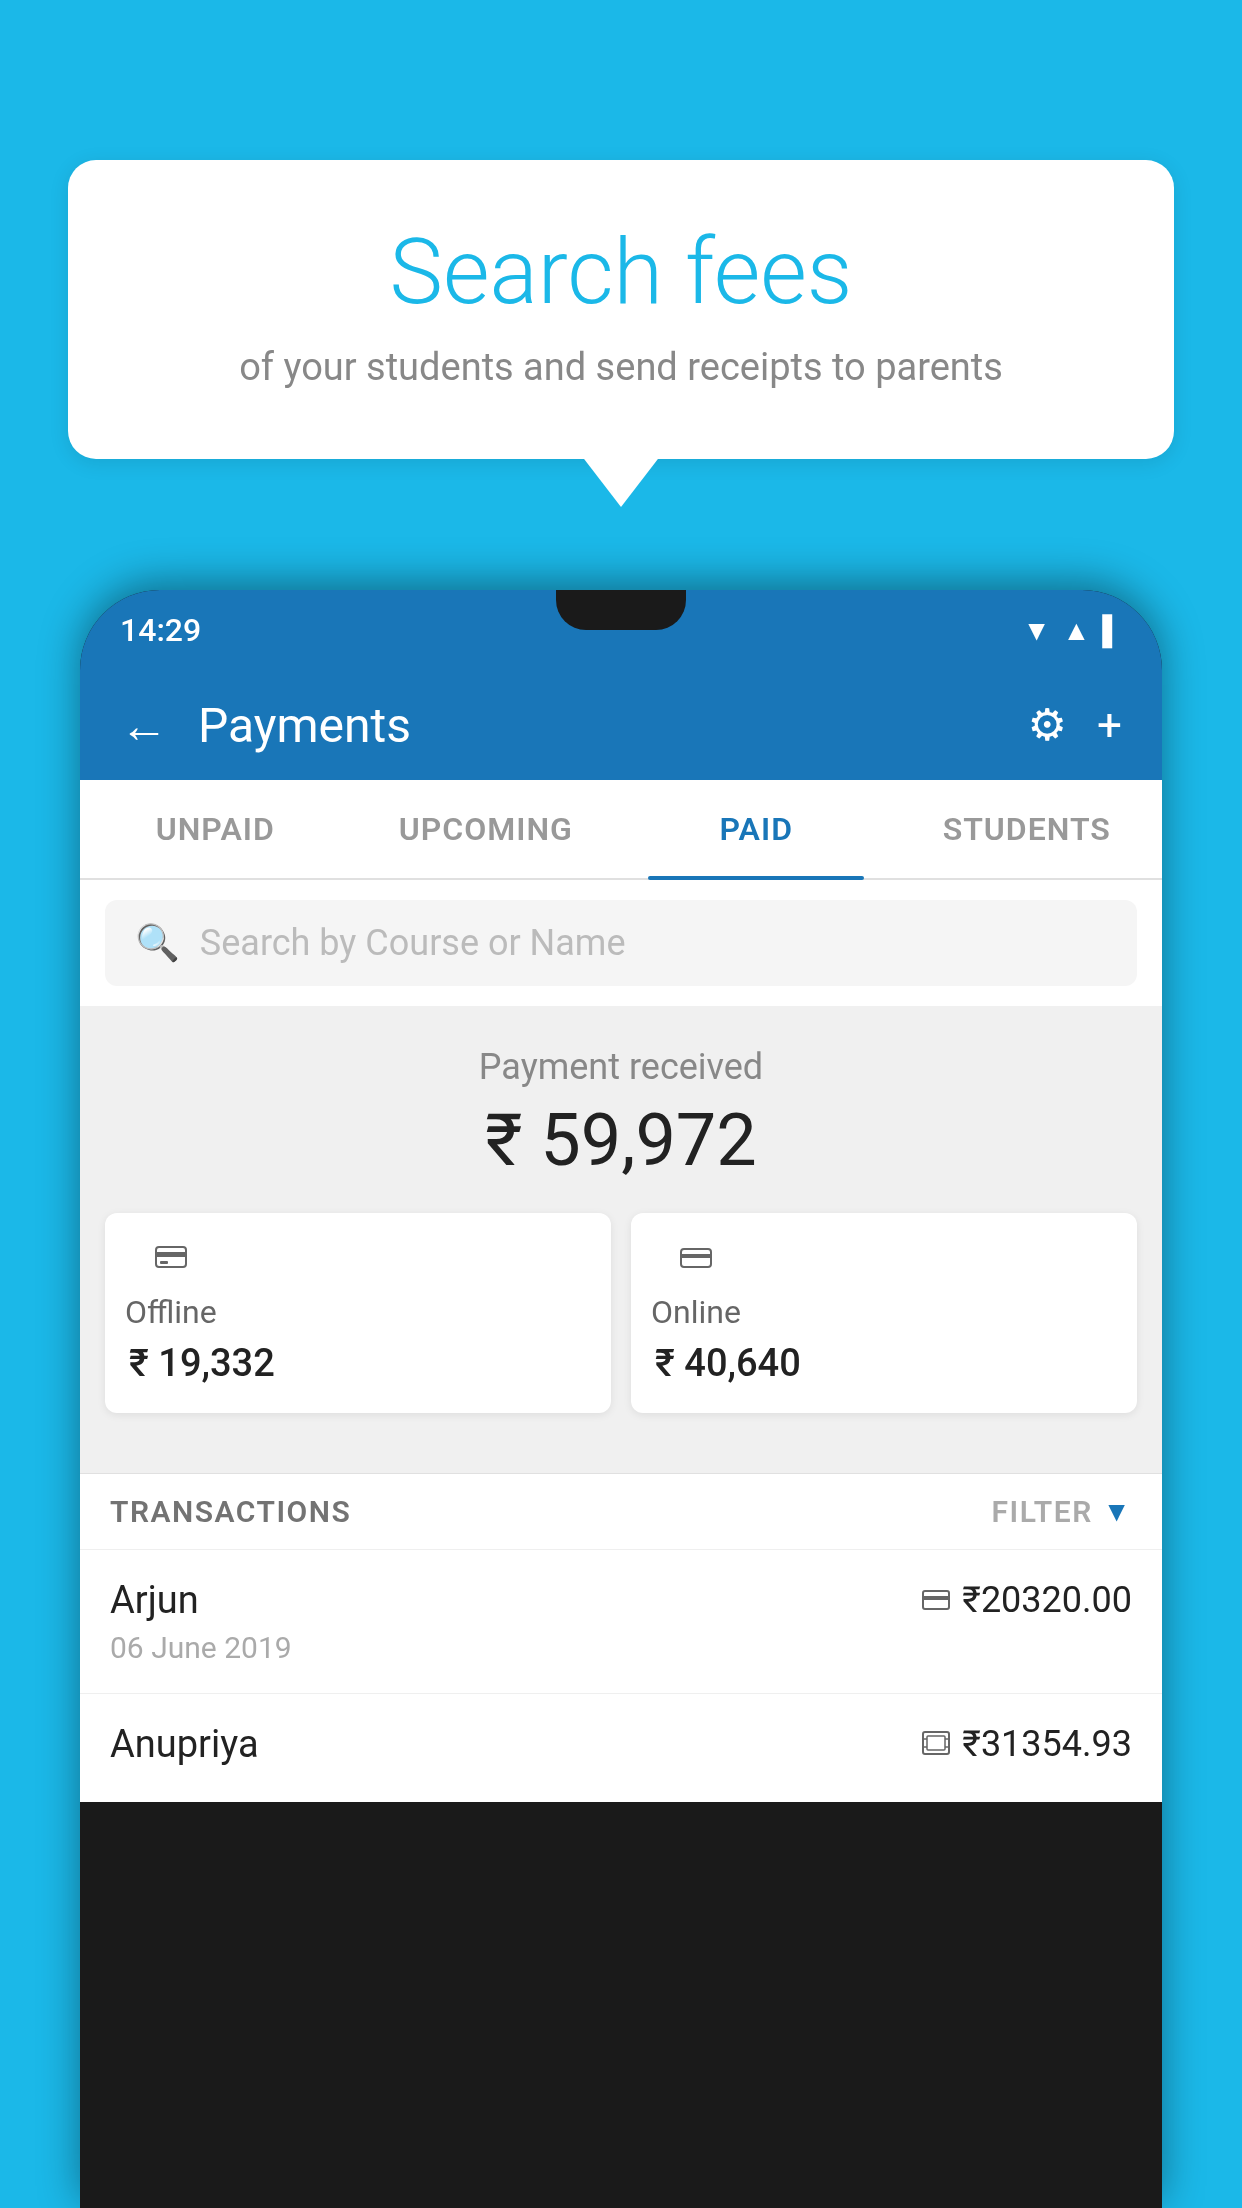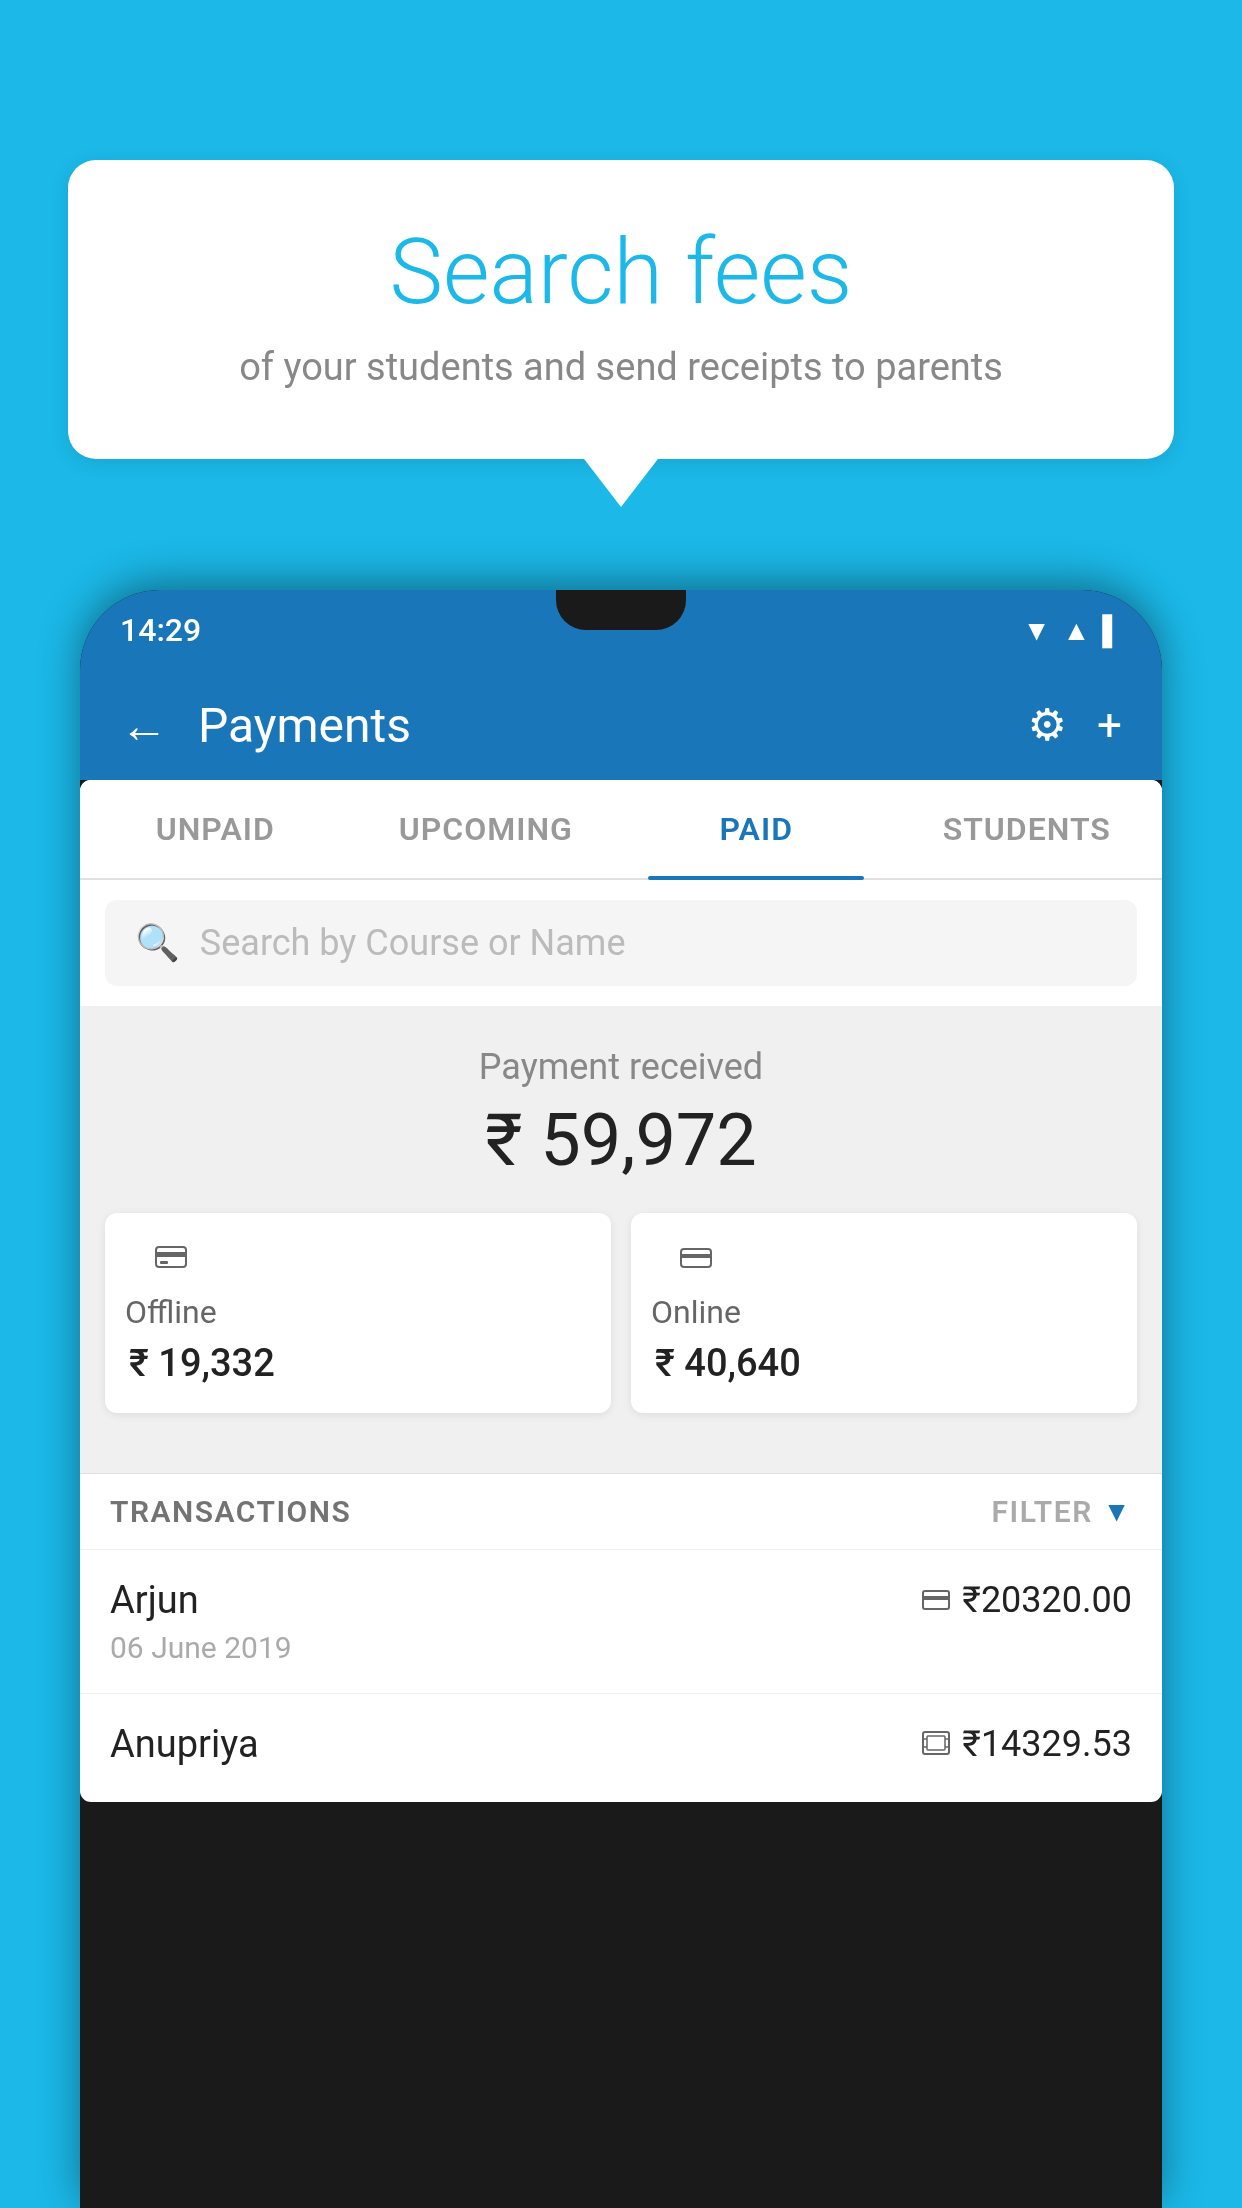--- a/index.html
+++ b/index.html
@@ -139,21 +139,21 @@
     .gear-icon, .plus-icon {
       color: white;
       font-size: 44px;
     }
 
     
     .phone-screen {
       background: white;
       flex: 1;
       overflow: hidden;
-      border-radius: 11px;
+      border-radius: 0;
     }
 
     
     .tabs {
       display: flex;
       background: white;
       border-bottom: 2px solid #e0e0e0;
     }
 
     .tab {
@@ -468,19 +468,19 @@
           <span class="transaction-card-icon">
             <svg width="28" height="24" viewBox="0 0 28 24" fill="none">
               <rect x="1" y="1" width="26" height="22" rx="2" stroke="#666" stroke-width="2" fill="none"></rect>
               <rect x="5" y="5" width="18" height="14" rx="1" stroke="#666" stroke-width="1.5" fill="none"></rect>
               <line x1="1" y1="8" x2="5" y2="8" stroke="#666" stroke-width="1.5"></line>
               <line x1="23" y1="8" x2="27" y2="8" stroke="#666" stroke-width="1.5"></line>
               <line x1="1" y1="16" x2="5" y2="16" stroke="#666" stroke-width="1.5"></line>
               <line x1="23" y1="16" x2="27" y2="16" stroke="#666" stroke-width="1.5"></line>
             </svg>
           </span>
-          <span class="transaction-amount">₹14329.53</span>
+          <span class="transaction-amount">₹31354.93</span>
         </div>
       </div>
     </div>
 
   </div>
 </div>
 
 </body></html>

